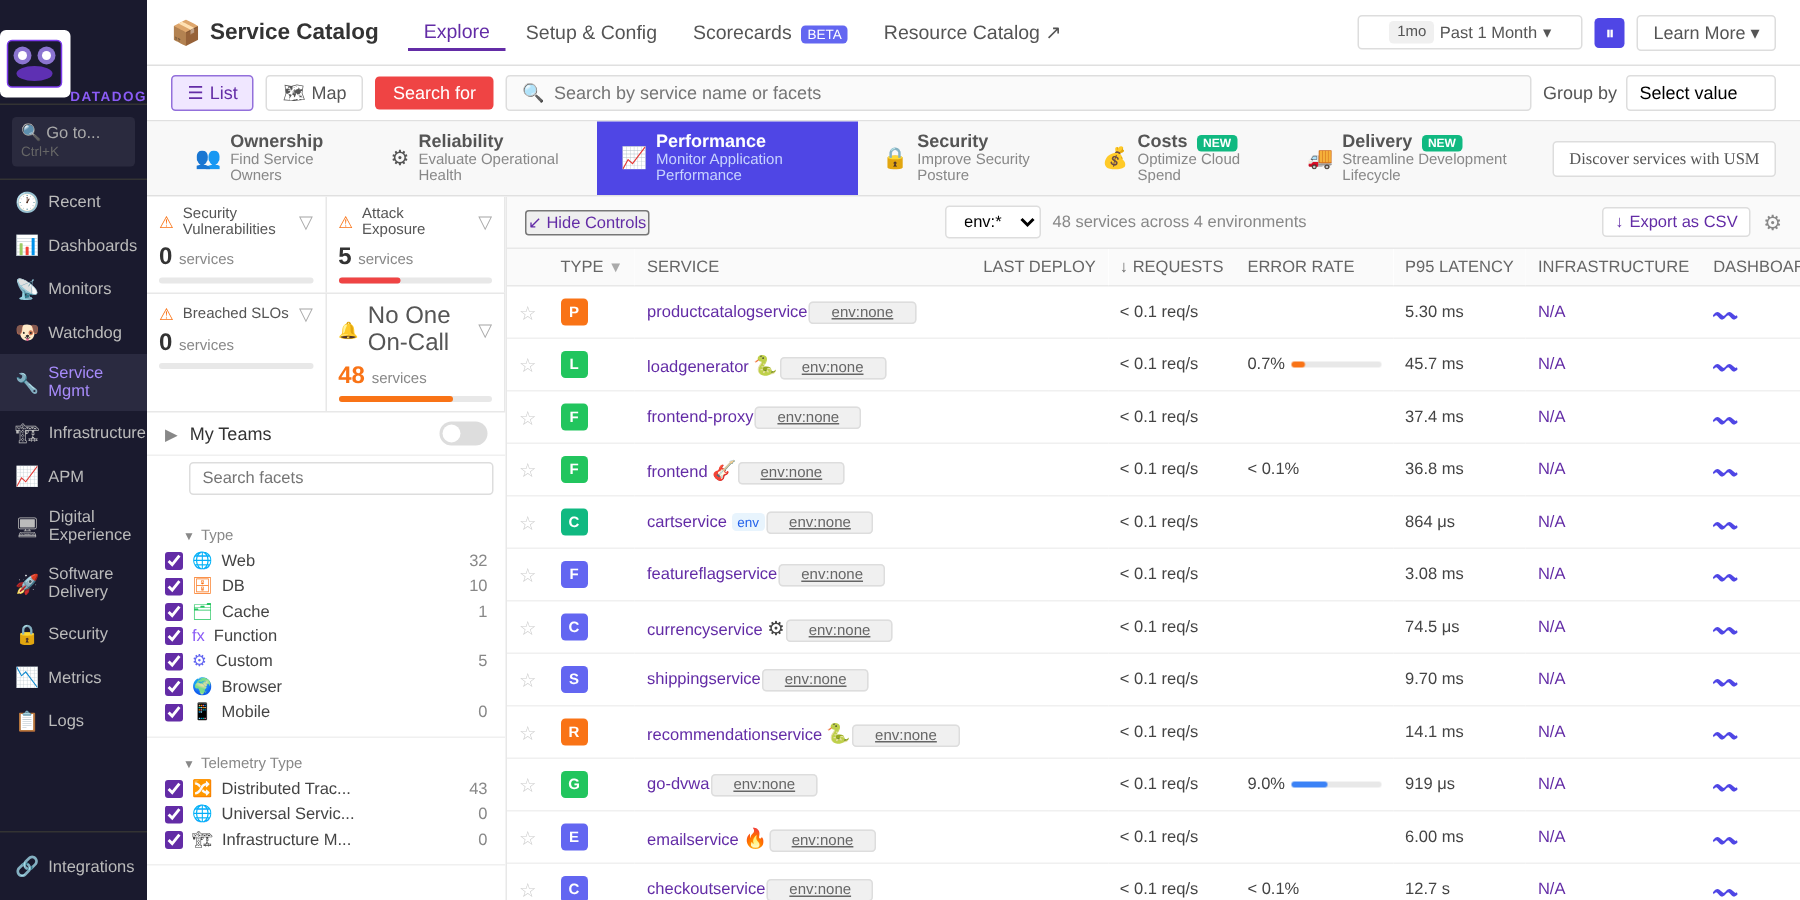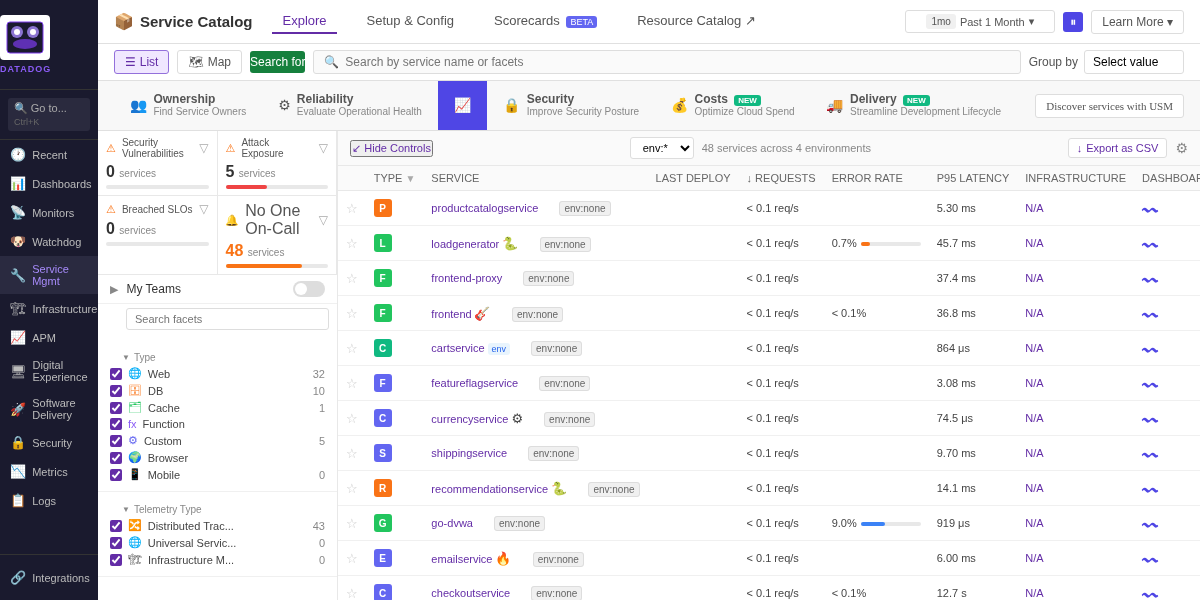--- a/index.html
+++ b/index.html
@@ -3,40 +3,40 @@
   <meta charset="utf-8">
   <style>
     * { box-sizing: border-box; margin: 0; padding: 0; }
     body { font-family: -apple-system, BlinkMacSystemFont, 'Segoe UI', sans-serif; font-size: 12px; background: #f5f5f5; color: #333; overflow: hidden; }
 
     
     .app-container { display: flex; height: 600px; width: 1200px; }
 
     
     .sidebar { width: 98px; background: #1a1a2e; color: #ccc; display: flex; flex-direction: column; align-items: center; padding-top: 0; flex-shrink: 0; }
-    .sidebar-logo { width: 98px; height: 90px; background: #1a1a2e; display: flex; flex-direction: column; align-items: flex-start; justify-content: center; border-bottom: 1px solid #333; }
+    .sidebar-logo { width: 98px; height: 70px; background: #1a1a2e; display: flex; flex-direction: row; align-items: flex-end; justify-content: center; border-bottom: 1px solid #333; }
     .sidebar-logo-img { width: 50px; height: 45px; background: white; border-radius: 4px; display: flex; align-items: center; justify-content: center; margin-bottom: 4px; }
     .sidebar-logo-text { font-size: 9px; font-weight: bold; color: #8b5cf6; letter-spacing: 1px; }
     .sidebar-search { width: 100%; padding: 8px; border-bottom: 1px solid #333; }
     .sidebar-search-btn { width: 100%; background: #2a2a3e; border: none; color: #aaa; font-size: 11px; padding: 4px 6px; border-radius: 3px; cursor: pointer; text-align: left; }
     .sidebar-nav { width: 100%; flex: 1; overflow-y: auto; }
     .sidebar-item { display: flex; align-items: center; gap: 6px; padding: 7px 10px; cursor: pointer; color: #bbb; font-size: 11px; width: 100%; }
     .sidebar-item-icon { font-size: 13px; flex-shrink: 0; }
     .sidebar-bottom { border-top: 1px solid #333; padding: 8px 0; width: 100%; }
     .sidebar-item.highlight { color: #a78bfa; background: #2a2a40; }
 
     
     .main { flex: 1; display: flex; flex-direction: column; overflow: hidden; background: #fff; }
 
     
     .top-nav { background: #fff; border-bottom: 1px solid #e0e0e0; padding: 0 16px; display: flex; align-items: center; height: 44px; flex-shrink: 0; }
     .top-nav-logo { display: flex; align-items: center; gap: 6px; margin-right: 20px; }
     .top-nav-logo-icon { font-size: 16px; }
     .top-nav-title { font-size: 15px; font-weight: 600; color: #333; }
-    .top-nav-tabs { display: flex; gap: 20px; flex: 1; }
+    .top-nav-tabs { display: flex; align-items: center; gap: 4px; flex: 1; }
     .top-nav-tab { padding: 4px 10px; cursor: pointer; color: #555; font-size: 13px; border-radius: 3px; }
     .top-nav-tab.active { color: #632ca6; border-bottom: 2px solid #632ca6; border-radius: 0; font-weight: 500; }
     .top-nav-badge { background: #6366f1; color: white; font-size: 9px; padding: 1px 4px; border-radius: 3px; margin-left: 3px; vertical-align: middle; }
     .top-nav-right { display: flex; align-items: center; gap: 8px; }
     .time-selector { display: flex; align-items: center; gap: 4px; border: 1px solid #ddd; border-radius: 3px; padding: 3px 20px; font-size: 11px; color: #555; background: #fff; cursor: pointer; }
     .time-badge { background: #f0f0f0; padding: 2px 5px; border-radius: 3px; font-size: 10px; color: #555; }
     .pause-btn { background: #4f46e5; color: white; border: none; padding: 3px 7px; border-radius: 3px; cursor: pointer; font-size: 12px; }
     .learn-more-btn { background: #fff; border: 1px solid #ddd; padding: 4px 10px; border-radius: 3px; font-size: 12px; cursor: pointer; color: #555; }
 
     
@@ -86,21 +86,21 @@
     .alert-filter-icon { color: #aaa; font-size: 12px; cursor: pointer; margin-left: auto; }
     .alert-bar { height: 4px; background: #e8e8e8; border-radius: 2px; margin-top: 4px; }
     .alert-bar-fill { height: 100%; border-radius: 2px; }
     .service-table { flex: 1; overflow-y: auto; }
     table { width: 100%; border-collapse: collapse; }
     thead th { position: sticky; top: 0; background: #fafafa; padding: 6px 8px; text-align: left; font-size: 11px; color: #666; font-weight: 500; border-bottom: 1px solid #e8e8e8; white-space: nowrap; }
     thead th .sort-icon { color: #aaa; font-size: 10px; }
     tbody tr { border-bottom: 1px solid #f0f0f0; }
     td { padding: 5px 8px; font-size: 11px; color: #444; vertical-align: middle; white-space: nowrap; }
     .service-name { color: #632ca6; cursor: pointer; font-weight: 500; }
-    .env-tag { background: #f0f0f0; border: 1px solid #ddd; border-radius: 3px; padding: 1px 4px; font-size: 10px; color: #666; margin-left: 21px; }
+    .env-tag { background: #f0f0f0; border: 1px solid #ddd; border-radius: 3px; padding: 1px 14px; font-size: 10px; color: #666; margin-left: 1px; text-decoration: underline; }
     .star-icon { color: #ccc; cursor: pointer; font-size: 13px; }
     .service-icon { width: 18px; height: 18px; border-radius: 3px; display: inline-flex; align-items: center; justify-content: center; font-size: 10px; font-weight: bold; color: white; flex-shrink: 0; }
     .metric-bar { display: inline-block; height: 4px; background: #e8e8e8; border-radius: 2px; width: 60px; vertical-align: middle; margin-left: 4px; position: relative; }
     .metric-bar-fill { position: absolute; left: 0; top: 0; height: 100%; border-radius: 2px; }
     .n-a-link { color: #632ca6; cursor: pointer; }
     .monitor-icon { color: #4f46e5; font-size: 16px; }
     .small-tag { font-size: 9px; background: #e8f4fd; color: #2563eb; border-radius: 3px; padding: 1px 4px; margin-left: 3px; }
     .emoji-tag { font-size: 13px; }
 
     
@@ -227,21 +227,21 @@
 
     <div class="toolbar">
       <button class="view-btn active">
         <span>☰</span>
         <span>List</span>
       </button>
       <button class="view-btn">
         <span>🗺</span>
         <span>Map</span>
       </button>
-      <button style="background:#15803d;color:white;border:none;padding:4px 0;border-radius:3px;font-size:12px;cursor:pointer;">Search for</button>
+      <button style="background:#ef4444;color:white;border:none;padding:4px 12px;border-radius:3px;font-size:12px;cursor:pointer;">Search for</button>
       <div class="search-bar">
         <span style="color:#aaa;margin-right:6px;">🔍</span>
         <input type="text" placeholder="Search by service name or facets" style="">
       </div>
       <div class="group-by">
         <span>Group by</span>
         <select class="group-by-select">
           <option>Select value</option>
         </select>
       </div>
@@ -257,20 +257,24 @@
       </div>
       <div class="category-tab">
         <span class="category-tab-icon">⚙</span>
         <div class="category-tab-text">
           <span class="category-tab-title">Reliability</span>
           <span class="category-tab-sub">Evaluate Operational Health</span>
         </div>
       </div>
       <div class="category-tab active" style="background:#4f46e5;color:white;border-bottom:2px solid #4f46e5;">
         <span class="category-tab-icon">📈</span>
+        <div class="category-tab-text">
+          <span class="category-tab-title">Performance</span>
+          <span class="category-tab-sub" style="color:#c7d2fe;">Monitor Application Performance</span>
+        </div>
       </div>
       <div class="category-tab">
         <span class="category-tab-icon">🔒</span>
         <div class="category-tab-text">
           <span class="category-tab-title">Security</span>
           <span class="category-tab-sub">Improve Security Posture</span>
         </div>
       </div>
       <div class="category-tab">
         <span class="category-tab-icon">💰</span>

